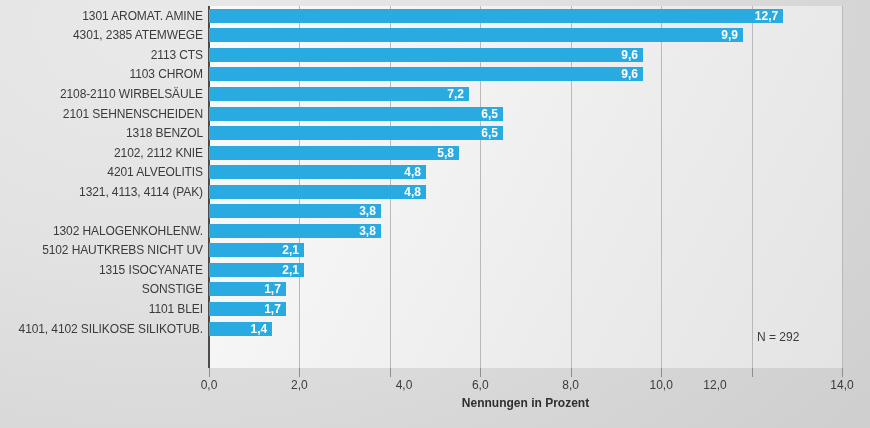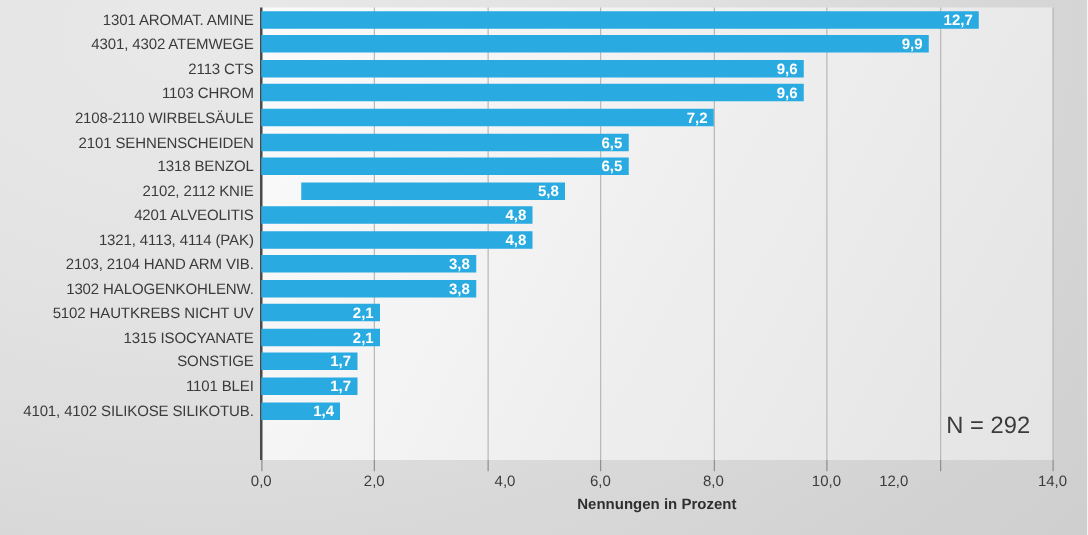--- a/index.html
+++ b/index.html
@@ -90,21 +90,21 @@
     position: absolute;
     top: 396px; left: 209px; width: 633px;
     text-align: center;
     font-size: 12px;
     font-weight: bold;
     color: #2f2f2f;
   }
   #n-annotation {
     position: absolute;
     left: 757px; top: 330px;
-    font-size: 19px;
+    font-size: 12px;
     color: #3b3b3b;
     white-space: nowrap;
   }
 </style>
 </head>
 <body>
 
 <div id="chart-root">
 
   <div id="plot-area"></div>
@@ -133,21 +133,21 @@
   <div id="rows">
       <div class="row">
         <div class="cat-label">1301 AROMAT. AMINE</div>
         <div class="bar-wrap">
           <div class="bar" style="width: 574.221px; background: rgb(41, 171, 226);">
             <span class="bar-value">12,7</span>
           </div>
         </div>
       </div>
       <div class="row">
-        <div class="cat-label">4301, 4302 ATEMWEGE</div>
+        <div class="cat-label">4301, 2385 ATEMWEGE</div>
         <div class="bar-wrap">
           <div class="bar" style="width: 534px; background: rgb(41, 171, 226);">
             <span class="bar-value">9,9</span>
           </div>
         </div>
       </div>
       <div class="row">
         <div class="cat-label">2113 CTS</div>
         <div class="bar-wrap">
           <div class="bar" style="width: 434.057px; background: rgb(41, 171, 226);">
@@ -159,21 +159,21 @@
         <div class="cat-label">1103 CHROM</div>
         <div class="bar-wrap">
           <div class="bar" style="width: 434.057px; background: rgb(41, 171, 226);">
             <span class="bar-value">9,6</span>
           </div>
         </div>
       </div>
       <div class="row">
         <div class="cat-label">2108-2110 WIRBELSÄULE</div>
         <div class="bar-wrap">
-          <div class="bar" style="width: 362px; background: rgb(41, 171, 226);">
+          <div class="bar" style="width: 260px; background: rgb(41, 171, 226);">
             <span class="bar-value">7,2</span>
           </div>
         </div>
       </div>
       <div class="row">
         <div class="cat-label">2101 SEHNENSCHEIDEN</div>
         <div class="bar-wrap">
           <div class="bar" style="width: 293.893px; background: rgb(41, 171, 226);">
             <span class="bar-value">6,5</span>
           </div>
@@ -183,21 +183,21 @@
         <div class="cat-label">1318 BENZOL</div>
         <div class="bar-wrap">
           <div class="bar" style="width: 293.893px; background: rgb(41, 171, 226);">
             <span class="bar-value">6,5</span>
           </div>
         </div>
       </div>
       <div class="row">
         <div class="cat-label">2102, 2112 KNIE</div>
         <div class="bar-wrap">
-          <div class="bar" style="width: 211px; background: rgb(41, 171, 226); margin-left: 32px;">
+          <div class="bar" style="width: 250px; background: rgb(41, 171, 226);">
             <span class="bar-value">5,8</span>
           </div>
         </div>
       </div>
       <div class="row">
         <div class="cat-label">4201 ALVEOLITIS</div>
         <div class="bar-wrap">
           <div class="bar" style="width: 217.029px; background: rgb(41, 171, 226);">
             <span class="bar-value">4,8</span>
           </div>
@@ -205,21 +205,20 @@
       </div>
       <div class="row">
         <div class="cat-label">1321, 4113, 4114 (PAK)</div>
         <div class="bar-wrap">
           <div class="bar" style="width: 217.029px; background: rgb(41, 171, 226);">
             <span class="bar-value">4,8</span>
           </div>
         </div>
       </div>
       <div class="row">
-        <div class="cat-label">2103, 2104 HAND ARM VIB.</div>
         <div class="bar-wrap">
           <div class="bar" style="width: 171.814px; background: rgb(41, 171, 226);">
             <span class="bar-value">3,8</span>
           </div>
         </div>
       </div>
       <div class="row">
         <div class="cat-label">1302 HALOGENKOHLENW.</div>
         <div class="bar-wrap">
           <div class="bar" style="width: 171.814px; background: rgb(41, 171, 226);">

